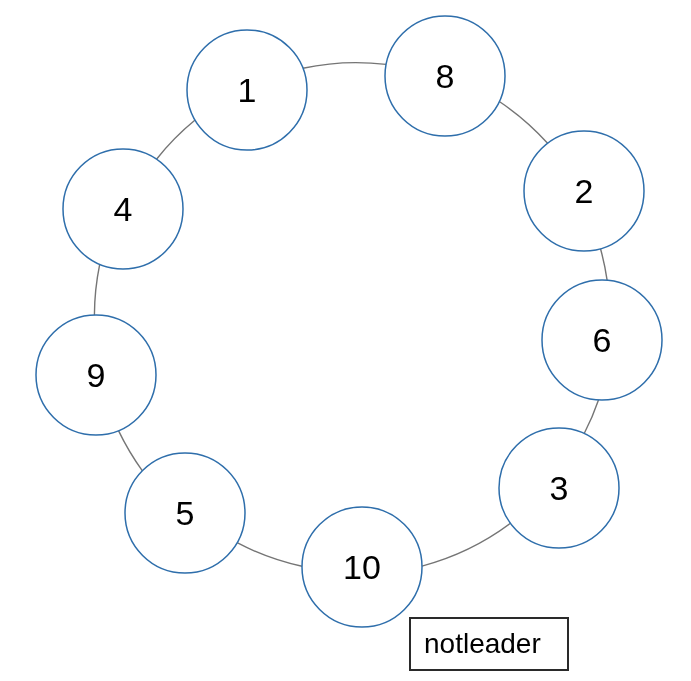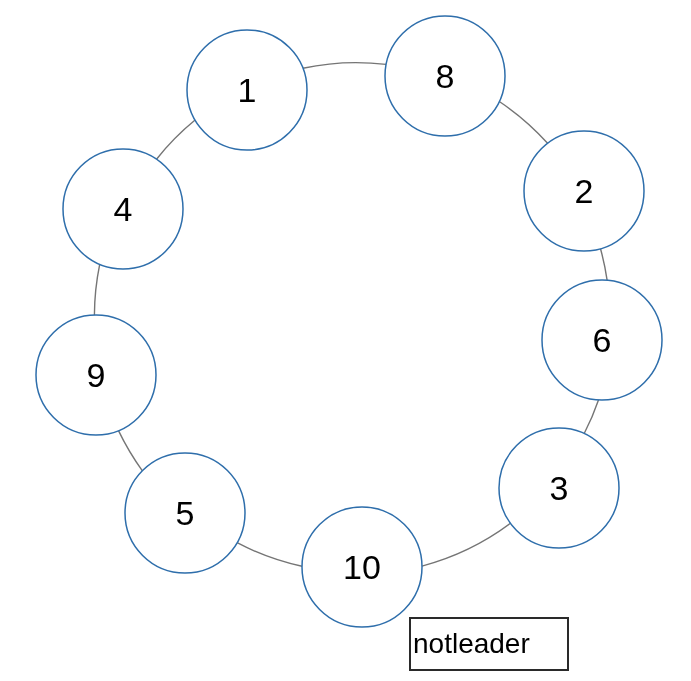--- a/index.html
+++ b/index.html
@@ -29,21 +29,21 @@
     position: absolute;
     left: 409px;
     top: 617px;
     width: 160px;
     height: 54px;
     border: 2px solid #2a2a2a;
     background: #ffffff;
     box-sizing: border-box;
     display: flex;
     align-items: center;
-    padding-left: 2px;
+    padding-left: 13px;
     font-size: 28px;
     color: #000000;
     line-height: 1;
   }
 </style>
 </head>
 <body>
 
 <div class="stage">
   <svg class="graph" width="691" height="681" viewBox="0 0 691 681">

